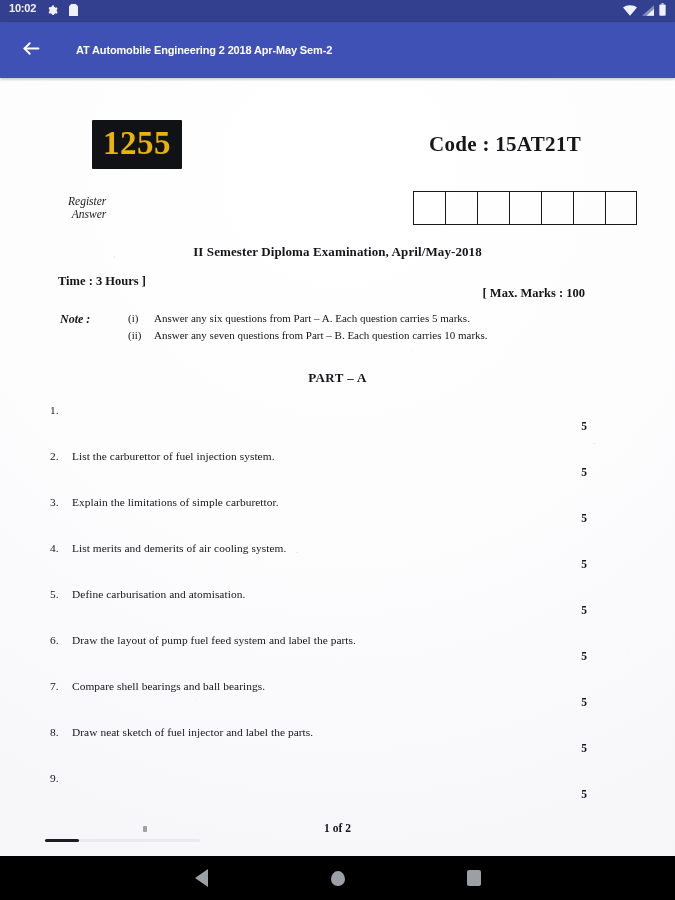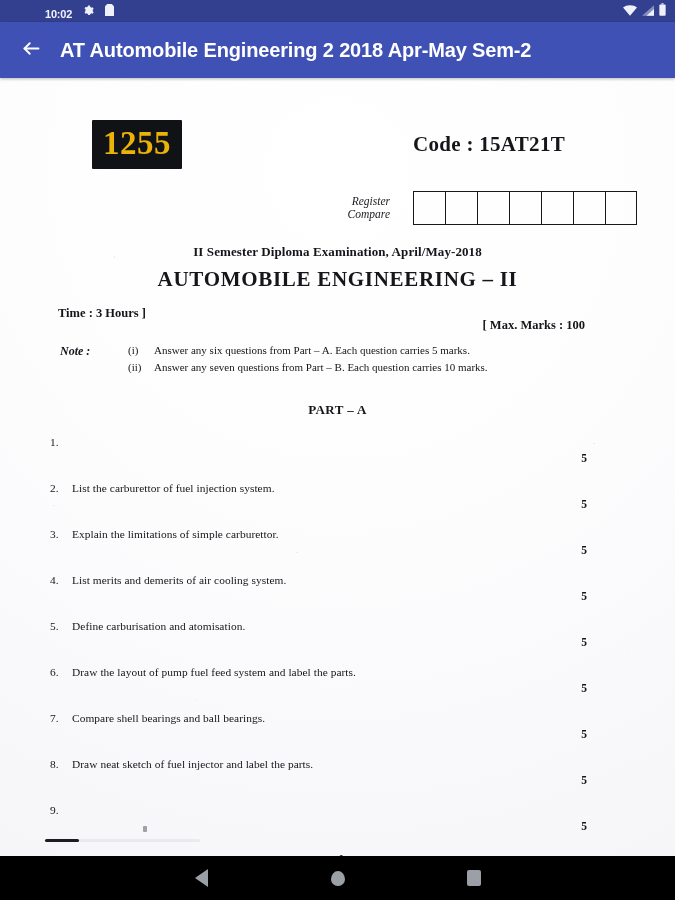--- a/index.html
+++ b/index.html
@@ -24,21 +24,21 @@
   
   .status-bar {
     position: relative;
     height: 22px;
     background: #32408f;
     display: flex;
     align-items: center;
     padding: 0 9px;
     color: #f2f3fa;
   }
-  .status-left { display: flex; align-items: flex-end; gap: 11px; margin-left: 36px; }
+  .status-left { display: flex; align-items: flex-start; gap: 11px; }
   .status-right { margin-left: auto; display: flex; align-items: center; gap: 5px; }
   .status-time {
     font-size: 11px;
     font-weight: bold;
     letter-spacing: -0.2px;
     font-family: "Liberation Sans", sans-serif;
   }
   .sb-ico { display: block; }
 
   
@@ -52,23 +52,23 @@
     box-shadow: 0 1px 3px rgba(0,0,0,0.28);
     position: relative;
     z-index: 4;
   }
   .back-btn {
     width: 34px; height: 34px;
     display: flex; align-items: center; justify-content: center;
     cursor: pointer; flex: 0 0 auto;
   }
   .app-title {
-    font-size: 20px;
-    font-weight: bold;
-    margin-left: 12px;
+    font-size: 11px;
+    font-weight: bold;
+    margin-left: 28px;
     letter-spacing: -0.15px;
     white-space: nowrap;
     overflow: hidden;
     text-overflow: ellipsis;
   }
 
   
   .viewer {
     position: relative;
     height: 778px;
@@ -119,33 +119,33 @@
     font-family: "Liberation Serif", serif;
     font-weight: bold;
     font-size: 33px;
     line-height: 1;
     padding: 7px 11px 9px 11px;
     letter-spacing: 0.5px;
     border-radius: 1px;
   }
   .code-label {
     position: absolute;
-    right: 72px; top: 12px;
+    right: 56px; top: 12px;
     font-size: 21px;
     font-weight: bold;
     letter-spacing: 0.3px;
   }
 
   
   .reg-wrap {
     position: relative;
     height: 44px;
     margin-top: 4px;
     display: flex;
-    justify-content: flex-end;
+    justify-content: space-between;
     align-items: center;
     padding-left: 30px;
     gap: 18px;
   }
   .reg-label {
     font-family: "Liberation Serif", serif;
     font-style: italic;
     font-size: 11.5px;
     line-height: 1.12;
     text-align: right;
@@ -371,35 +371,34 @@
     <div class="paper">
 
       <div class="hdr-row">
         <div class="code-box">1255</div>
         <div class="code-label">Code : 15AT21T</div>
       </div>
 
       <div class="reg-wrap">
         <div class="reg-label">
           <div>Register</div>
-          <div>Compare</div>
+          <div>Answer</div>
         </div>
         <div class="reg-grid">
           <div class="reg-cell"></div>
           <div class="reg-cell"></div>
           <div class="reg-cell"></div>
           <div class="reg-cell"></div>
           <div class="reg-cell"></div>
           <div class="reg-cell"></div>
           <div class="reg-cell"></div>
         </div>
       </div>
 
       <div class="exam-line">II Semester Diploma Examination, April/May-2018</div>
-      <div class="subject-line">AUTOMOBILE ENGINEERING  – II</div>
 
       <div class="meta-row">
         <div class="meta-time">Time : 3 Hours ]</div>
         <div class="meta-marks">[ Max. Marks : 100</div>
       </div>
 
       <div class="note-block">
         <span class="note-kw">Note :</span>
         <div class="note-item">
           <span class="note-num">(i)</span>

